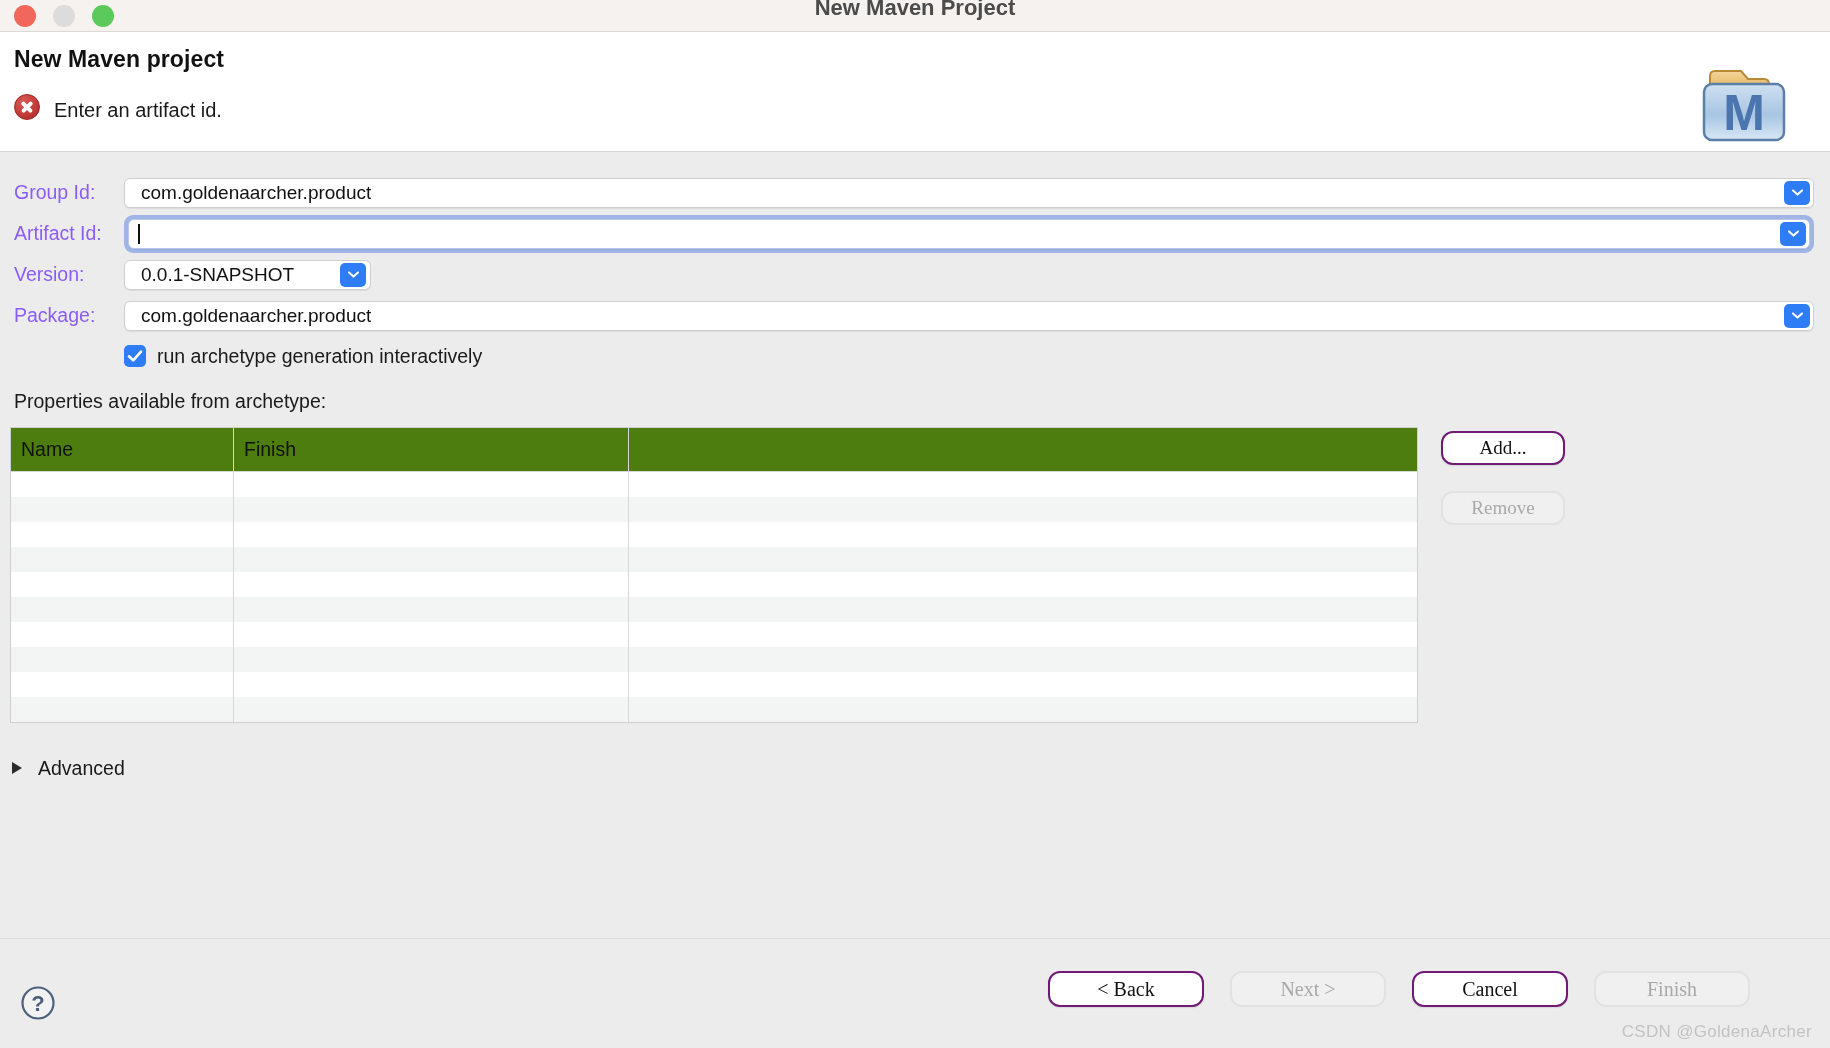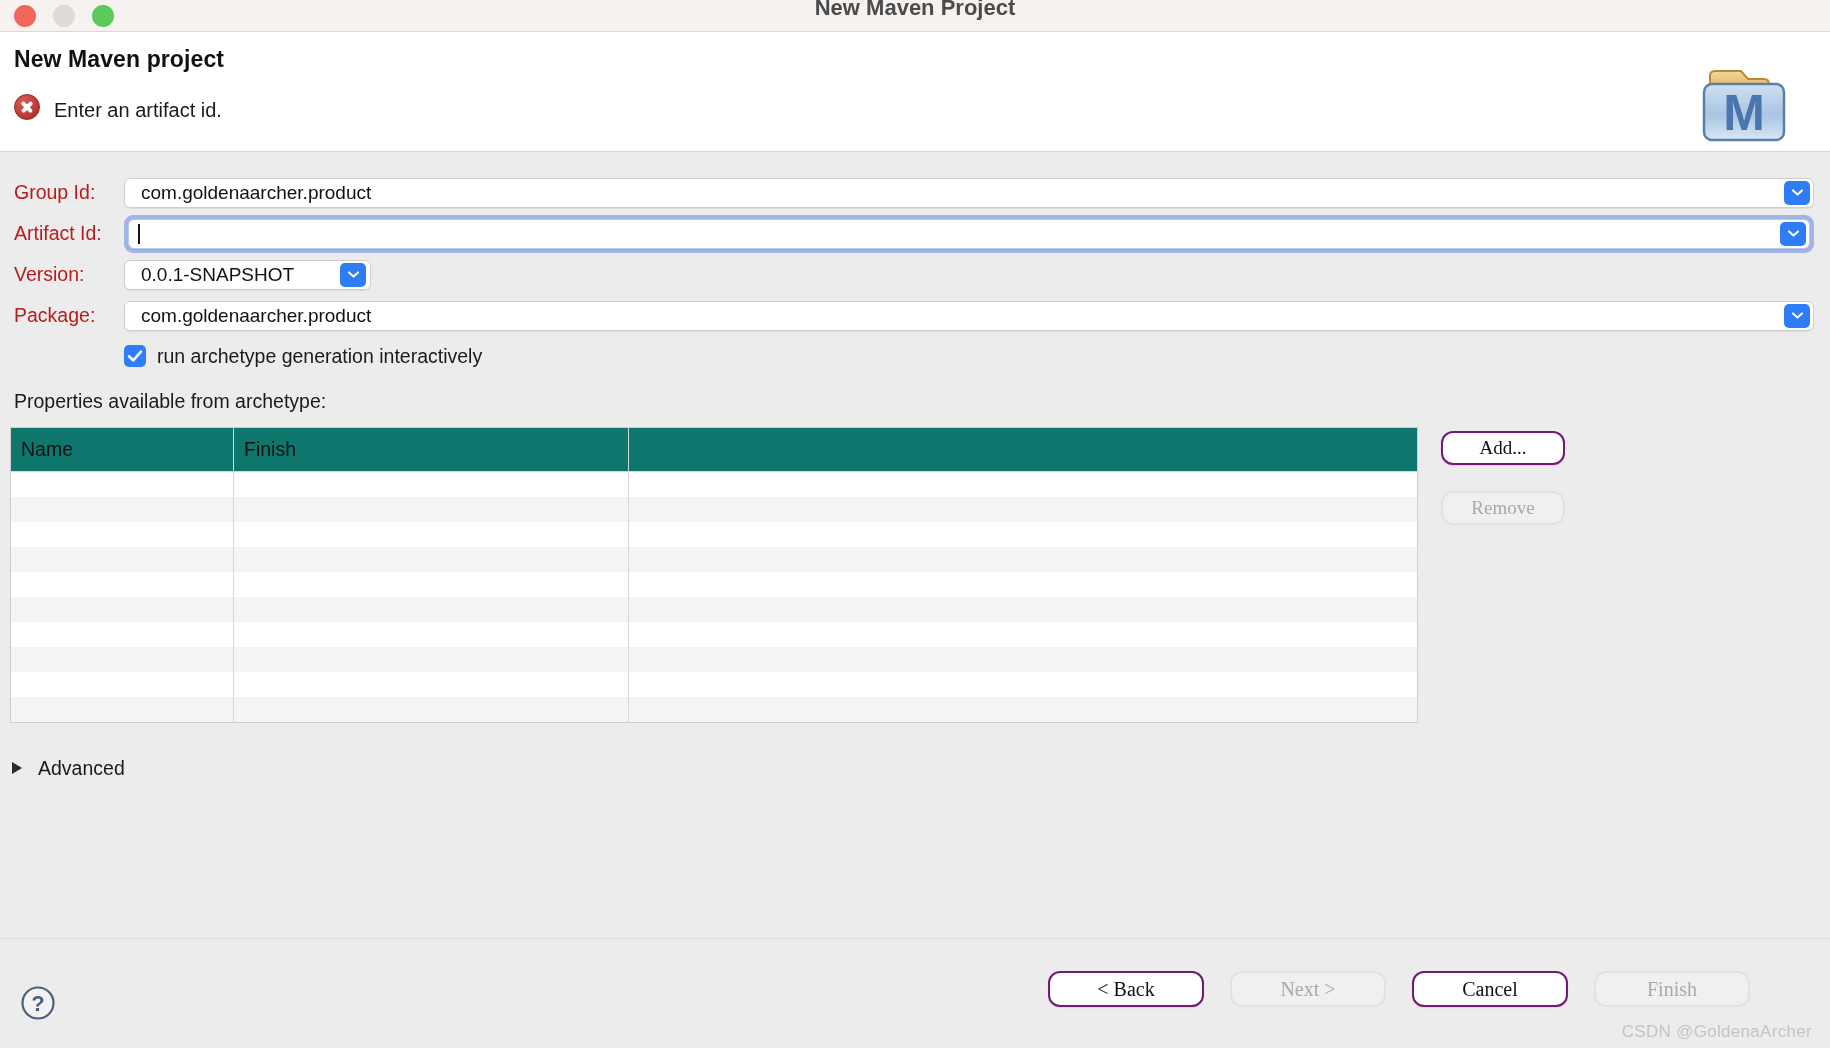--- a/index.html
+++ b/index.html
@@ -88,21 +88,21 @@
     padding: 20px 0 0 0;
   }
 
   .form-row {
     display: flex; align-items: center;
     height: 41px;
     padding-left: 14px;
   }
   .form-label {
     width: 110px; flex: 0 0 110px;
-    font-size: 19.5px; color: #b91c1c;
+    font-size: 19.5px; color: #8b5cf6;
   }
   .field {
     position: relative;
     height: 30px;
     background: #fff;
     border: 1px solid #cfcfcf;
     border-radius: 6px;
     box-shadow: 0 1px 1px rgba(0,0,0,.07);
     display: flex; align-items: center;
   }
@@ -170,21 +170,21 @@
     padding-left: 10px;
   }
   .table {
     width: 1408px; flex: 0 0 1408px;
     border: 1px solid #cfcfcf;
     background: #fff;
   }
   .thead {
     display: flex;
     height: 44px;
-    background: #0f766e;
+    background: #4d7c0f;
     border-bottom: 1px solid #d7d7d7;
     align-items: center;
   }
   .th {
     font-size: 19.5px; color: #111;
     padding-left: 10px;
     height: 100%;
     display: flex; align-items: center;
   }
   .th.c1 { width: 222px; flex: 0 0 222px; }

